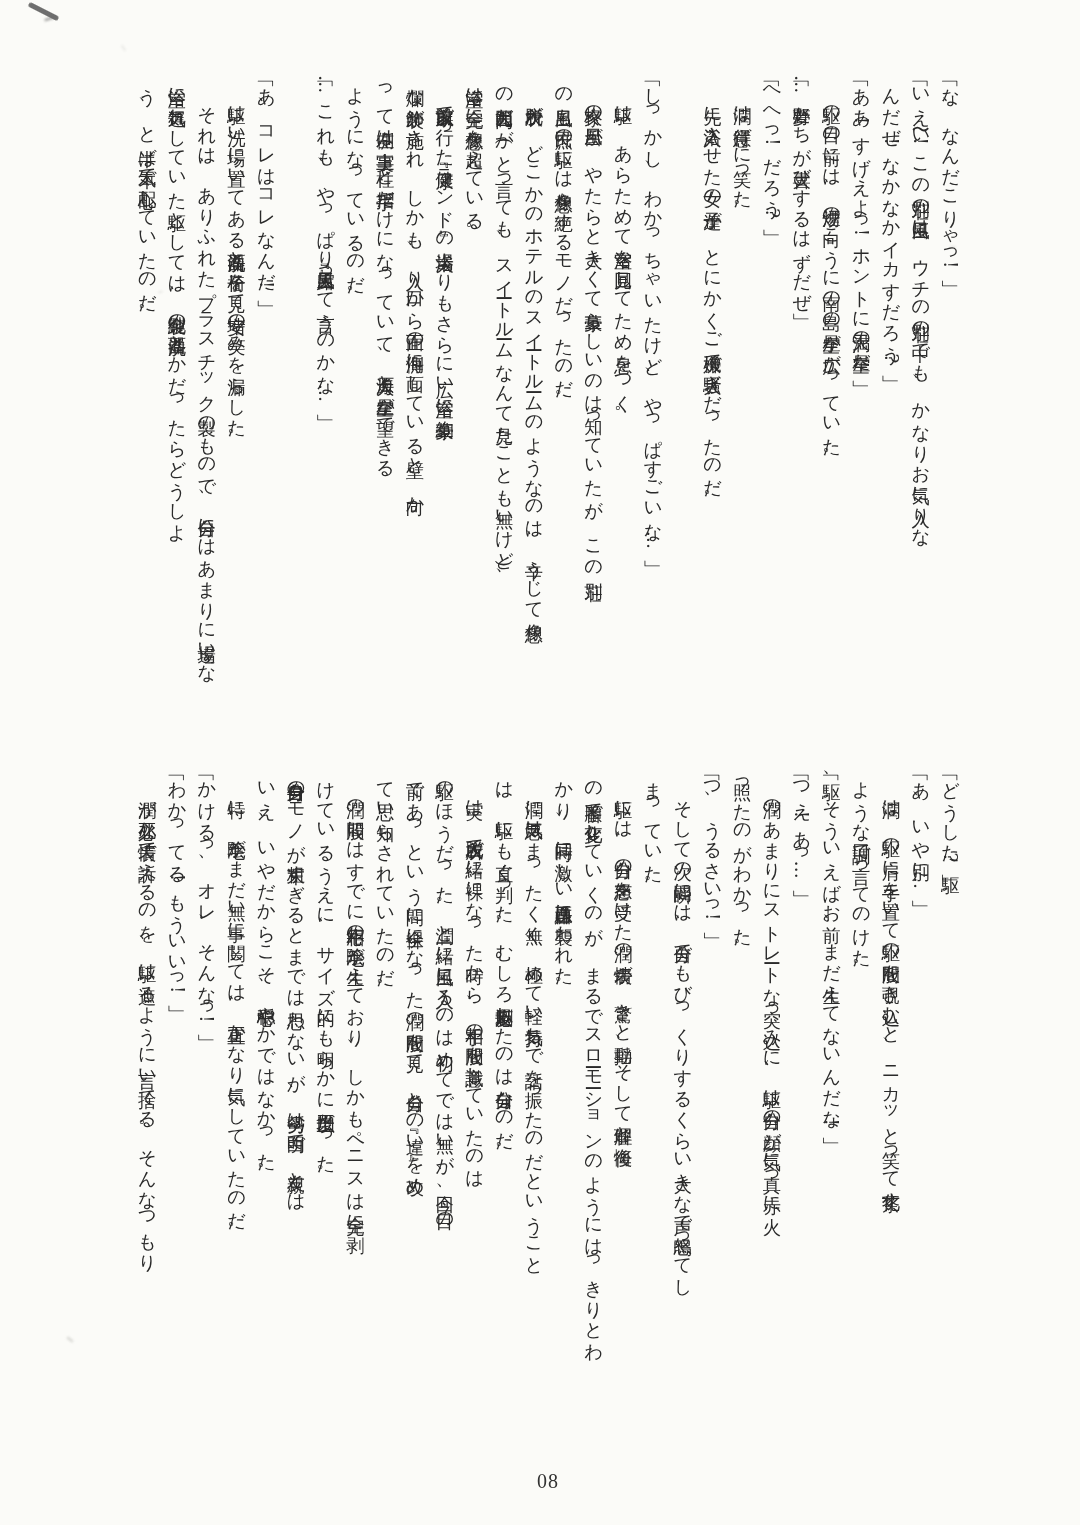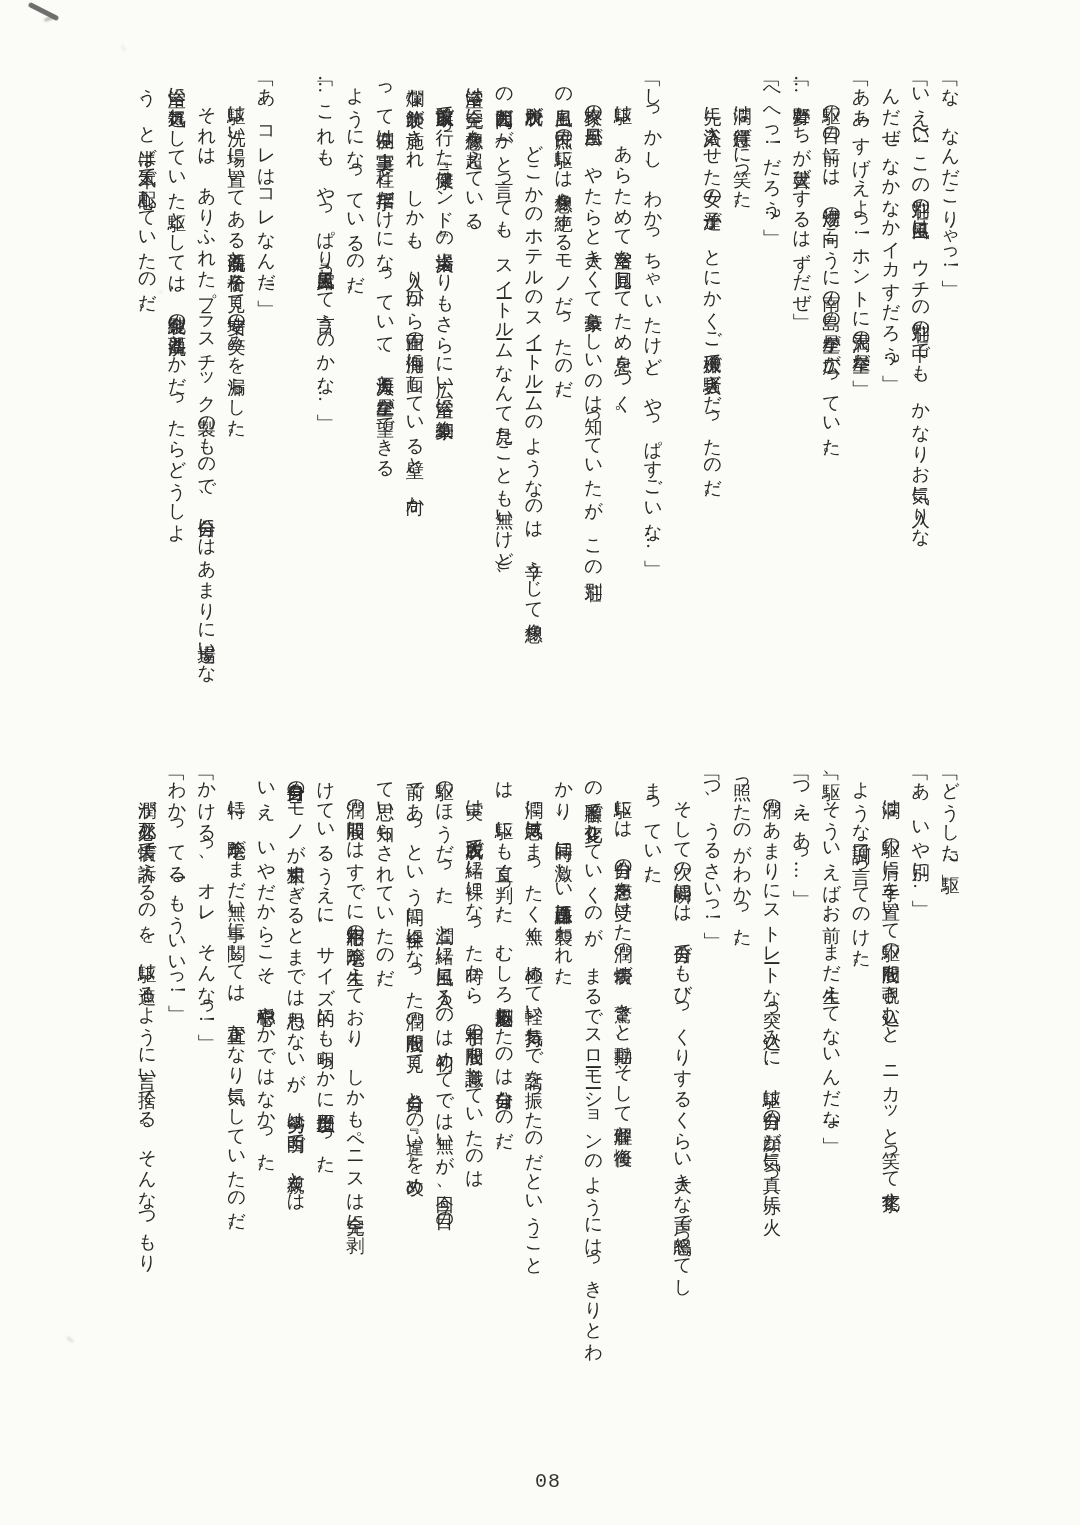--- a/index.html
+++ b/index.html
@@ -19,21 +19,21 @@
     width:833px;
     height:645px;
     overflow:visible;
   }
   .vblock .tline{white-space:pre;}
   #top-block{top:75px;left:132px;}
   #bottom-block{top:769px;left:132px;}
   .page-number{
     position:absolute;top:1470px;left:518px;width:60px;
     text-align:center;
-    font-family:Liberation Mono, monospace;
+    font-family:Liberation Serif, serif;
     font-size:20px;color:#333;letter-spacing:1px;
   }
   .corner-mark{
     position:absolute;left:27px;top:9px;width:33px;height:5px;
     background:#4c4c4c;border-radius:3px;
     transform:rotate(27deg);opacity:.8;filter:blur(.6px);
   }
   .corner-mark2{
     position:absolute;left:44px;top:17px;width:12px;height:3px;
     background:#6a6a6a;border-radius:2px;

